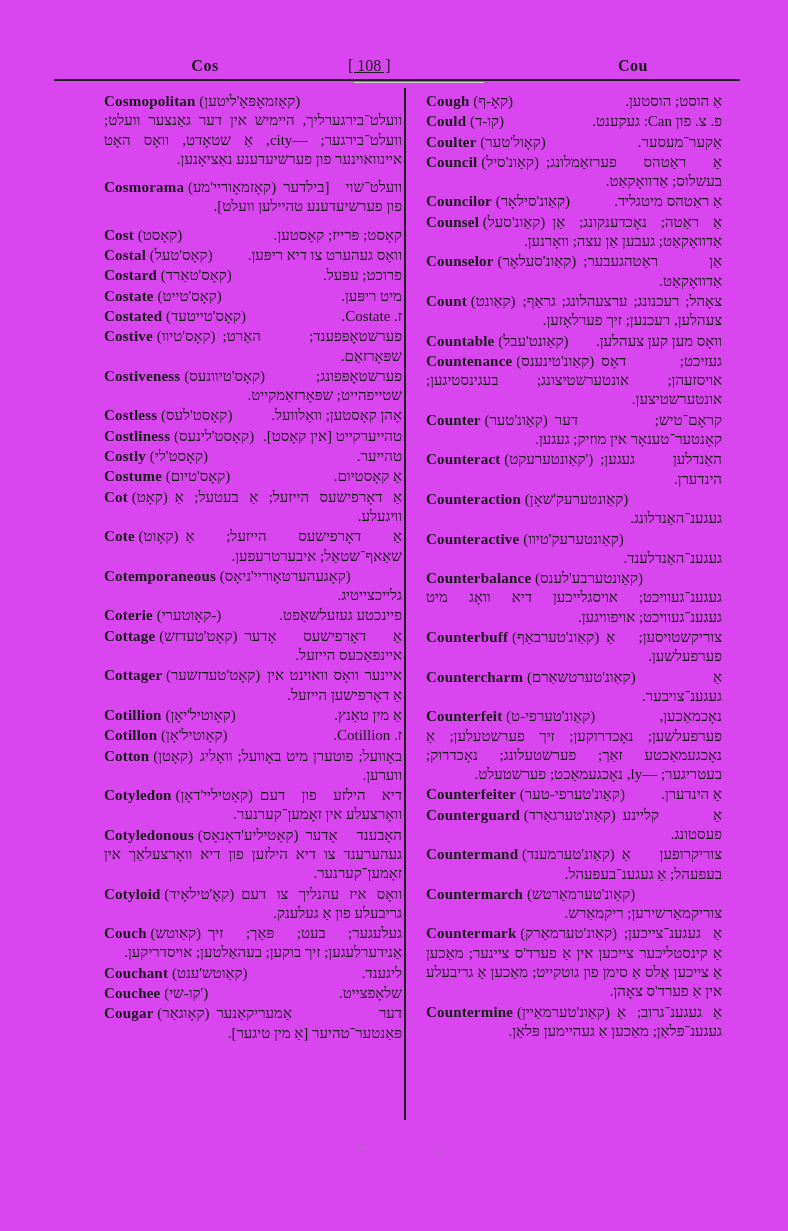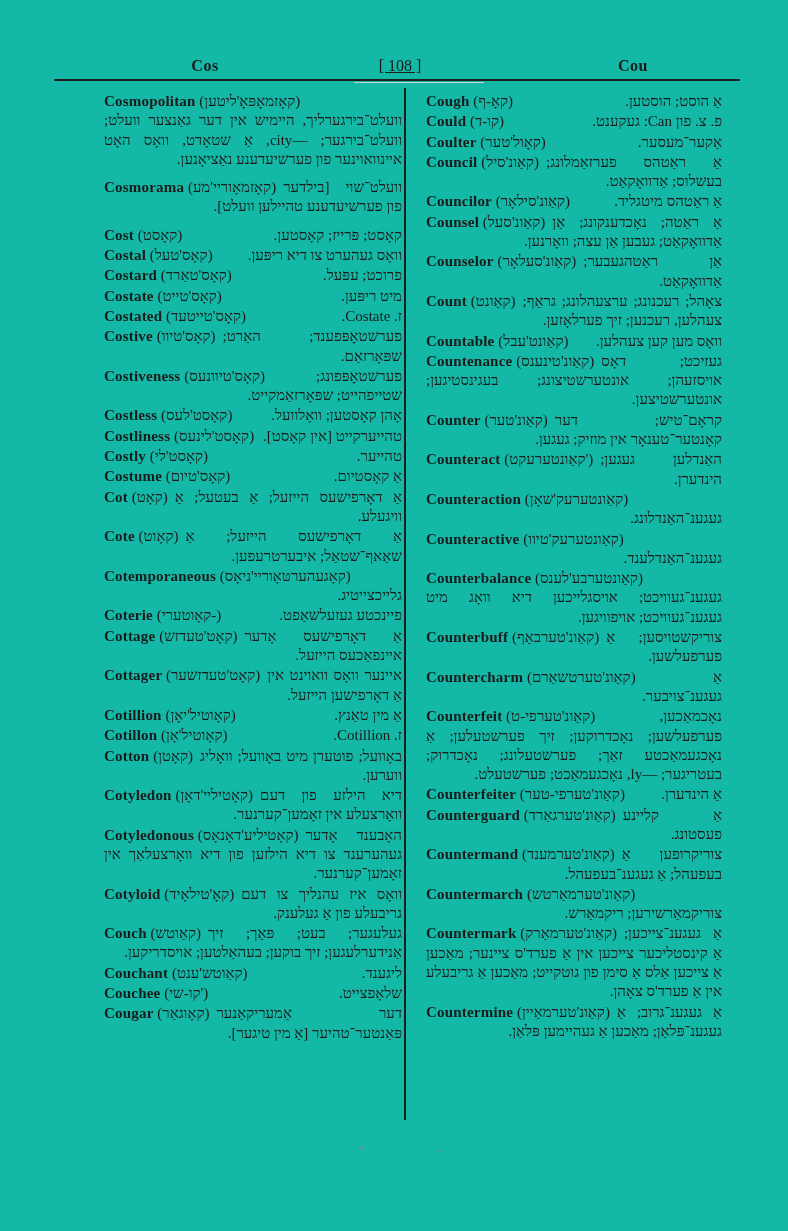--- a/index.html
+++ b/index.html
@@ -1,28 +1,28 @@
 <!DOCTYPE html>
 <html lang="en"><head>
 <meta charset="utf-8">
 <style>
   html,body{margin:0;padding:0;background:#ffffff;}
   .page{
     position:relative;
     width:788px;height:1231px;
-    background:#14b8a6;
+    background:#d946ef;
     font-family:"Liberation Serif","DejaVu Serif","DejaVu Sans",serif;
     color:#1b1b1b;
     overflow:hidden;
   }
   
   .header span{position:absolute;top:57px;font-size:16px;}
   .hword{font-weight:bold;letter-spacing:.5px;}
   .hword.left{left:150px;width:110px;text-align:center;}
-  .pagenum{left:348px;width:104px;text-align:center;font-weight:normal;text-decoration:underline;}
+  .pagenum{left:348px;width:104px;font-weight:normal;text-decoration:underline;}
   .hword.right{left:538px;width:110px;text-align:right;}
   .rule{
     position:absolute;top:79px;left:54px;width:686px;height:2px;
     background:#1c1c1c;border-radius:1px;
   }
   .rule:after{
     content:"";position:absolute;left:300px;top:3px;width:130px;height:1px;background:#cfcfcc;
   }
   
   .divider{

